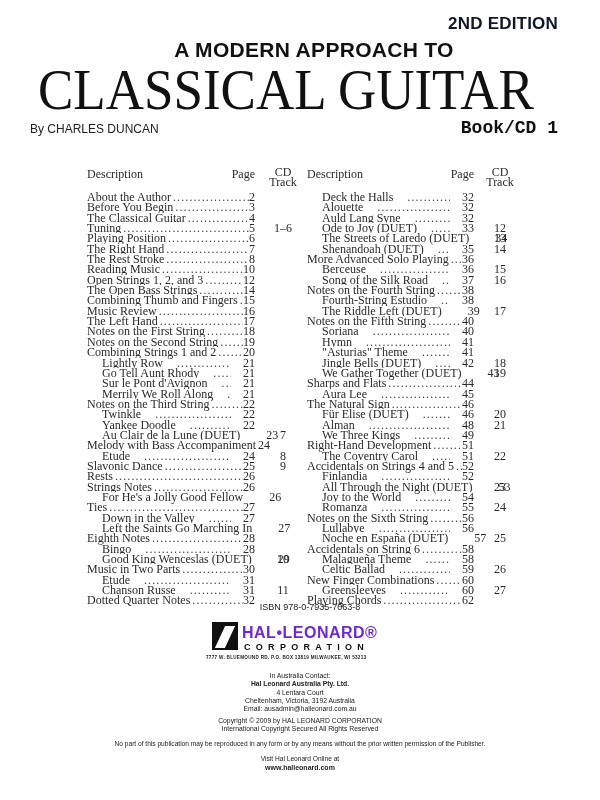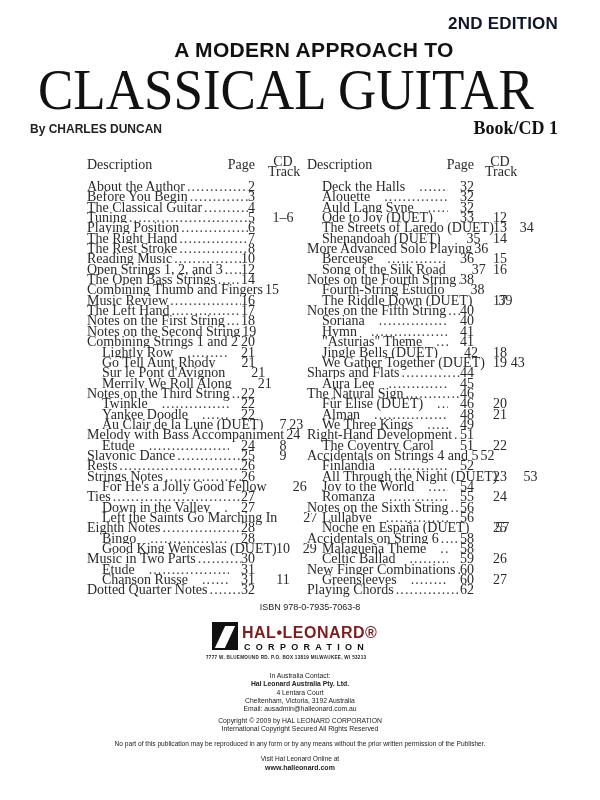--- a/index.html
+++ b/index.html
@@ -1,24 +1,24 @@
 <!DOCTYPE html>
 <html><head>
 <meta charset="utf-8">
 <style>
   html, body { margin:0; padding:0; background:#ffffff; }
   body { width:600px; height:800px; position:relative; overflow:hidden; color:#1a1a1a; }
   .abs { position:absolute; }
   .edition { right:42px; top:14px; font-family:"Liberation Sans", sans-serif; font-weight:bold; font-size:17px; letter-spacing:0.2px; color:#0f172a; }
   .subtitle { left:0; width:600px; text-align:center; top:38px; padding-left:28px; box-sizing:border-box; font-family:"Liberation Sans", sans-serif; font-weight:bold; font-size:21px; letter-spacing:0.3px; color:#111; }
   .title { left:38px; top:58px; font-family:"Liberation Serif", serif; font-size:53px; line-height:58px; color:#111; letter-spacing:0px; transform:scaleY(1.08); transform-origin:top left; white-space:nowrap; }
-  .author { left:30px; top:122px; font-family:"Liberation Sans", sans-serif; font-size:12px; color:#222;font-weight:bold; }
-  .bookcd { right:42px; top:118px; font-family:Liberation Serif, serif; font-weight:bold; font-size:18px; color:#111; }
-
-  .toc { position:absolute; top:157px; font-family:"Liberation Serif", serif; font-size:14px; color:#2a2a2a;text-decoration:underline; }
+  .author { left:30px; top:122px; font-family:"Liberation Sans", sans-serif; font-size:12px; color:#222; }
+  .bookcd { right:42px; top:118px; font-family:Liberation Mono, monospace; font-weight:bold; font-size:18px; color:#111; }
+
+  .toc { position:absolute; top:167px; font-family:"Liberation Serif", serif; font-size:12px; color:#2a2a2a;text-decoration:underline; }
   .toc-left { left:87px; }
   .toc-right { left:307px; }
   .hdr { position:relative; height:25px; }
   .hdr .h-desc { position:absolute; left:0; top:0; }
   .hdr .h-page { position:absolute; right:0; top:0; }
   .hdr .h-cd { position:absolute; top:0; text-align:center; line-height:10px; width:30px; }
   .row { position:relative; height:10.35px; line-height:10.35px; white-space:nowrap; }
   .row .desc-wrap { position:absolute; left:0; right:0; top:0; display:flex; }
   .row .desc { background:#fff; padding-right:2px; }
   .row .dots { flex:1; overflow:hidden; letter-spacing:1.1px; color:#444; }
@@ -29,21 +29,21 @@
   .toc-left .row, .toc-left .hdr { width:168px; }
   .toc-right .row, .toc-right .hdr { width:167px; }
   .toc-left .cd, .toc-left .h-cd { left:181px; }
   .toc-right .cd, .toc-right .h-cd { left:178px; }
 
   .footer { position:absolute; left:0; width:600px; text-align:center; font-family:"Liberation Sans", sans-serif; color:#222; }
   .isbn { top:602px; font-size:9px; left:10px; }
   .logo { position:absolute; left:212px; top:622px; width:200px; height:44px; }
   .logo-box { position:absolute; left:0; top:0; width:26px; height:28px; background:#111; }
   .logo-box::after { content:""; position:absolute; left:8px; top:4px; width:10px; height:22px; background:#fff; transform:skewX(-25deg); }
-  .logo-name { position:absolute; left:30px; top:2px; font-family:"Liberation Sans", sans-serif; font-size:16px; font-weight:bold; letter-spacing:0.5px; color:#7f1d1d; }
+  .logo-name { position:absolute; left:30px; top:2px; font-family:"Liberation Sans", sans-serif; font-size:16px; font-weight:bold; letter-spacing:0.5px; color:#6d28d9; }
   .logo-corp { position:absolute; left:32px; top:20px; font-family:"Liberation Sans", sans-serif; font-size:9px; font-weight:bold; letter-spacing:5.3px; color:#111; }
   .logo-addr { position:absolute; left:-6px; top:33px; font-family:"Liberation Sans", sans-serif; font-size:4.6px; font-weight:bold; letter-spacing:0.3px; color:#222; white-space:nowrap; }
   .contact { top:672px; font-size:6.8px; line-height:8.3px; }
   .contact .bold { font-weight:bold; }
   .copy { top:717px; font-size:6.8px; line-height:8.3px; }
   .rights { top:740px; font-size:6.6px; }
   .visit { top:755px; font-size:6.6px; line-height:8.5px; }
   .visit .url { font-weight:bold; font-size:7px; }
 </style>
 </head>
@@ -475,21 +475,21 @@
       <div class="row indent">
         <div class="desc-wrap">
           <span class="desc">Fourth-String Estudio</span>
           <span class="dots"></span>
           <span class="pg">38</span>
         </div>
         <span class="cd"></span>
       </div>
       <div class="row indent">
         <div class="desc-wrap">
-          <span class="desc">The Riddle Down (DUET)</span>
+          <span class="desc">The Riddle Left (DUET)</span>
           <span class="dots"></span>
           <span class="pg">39</span>
         </div>
         <span class="cd">17</span>
       </div>
       <div class="row">
         <div class="desc-wrap">
           <span class="desc">Notes on the Fifth String</span>
           <span class="dots"></span>
           <span class="pg">40</span>

